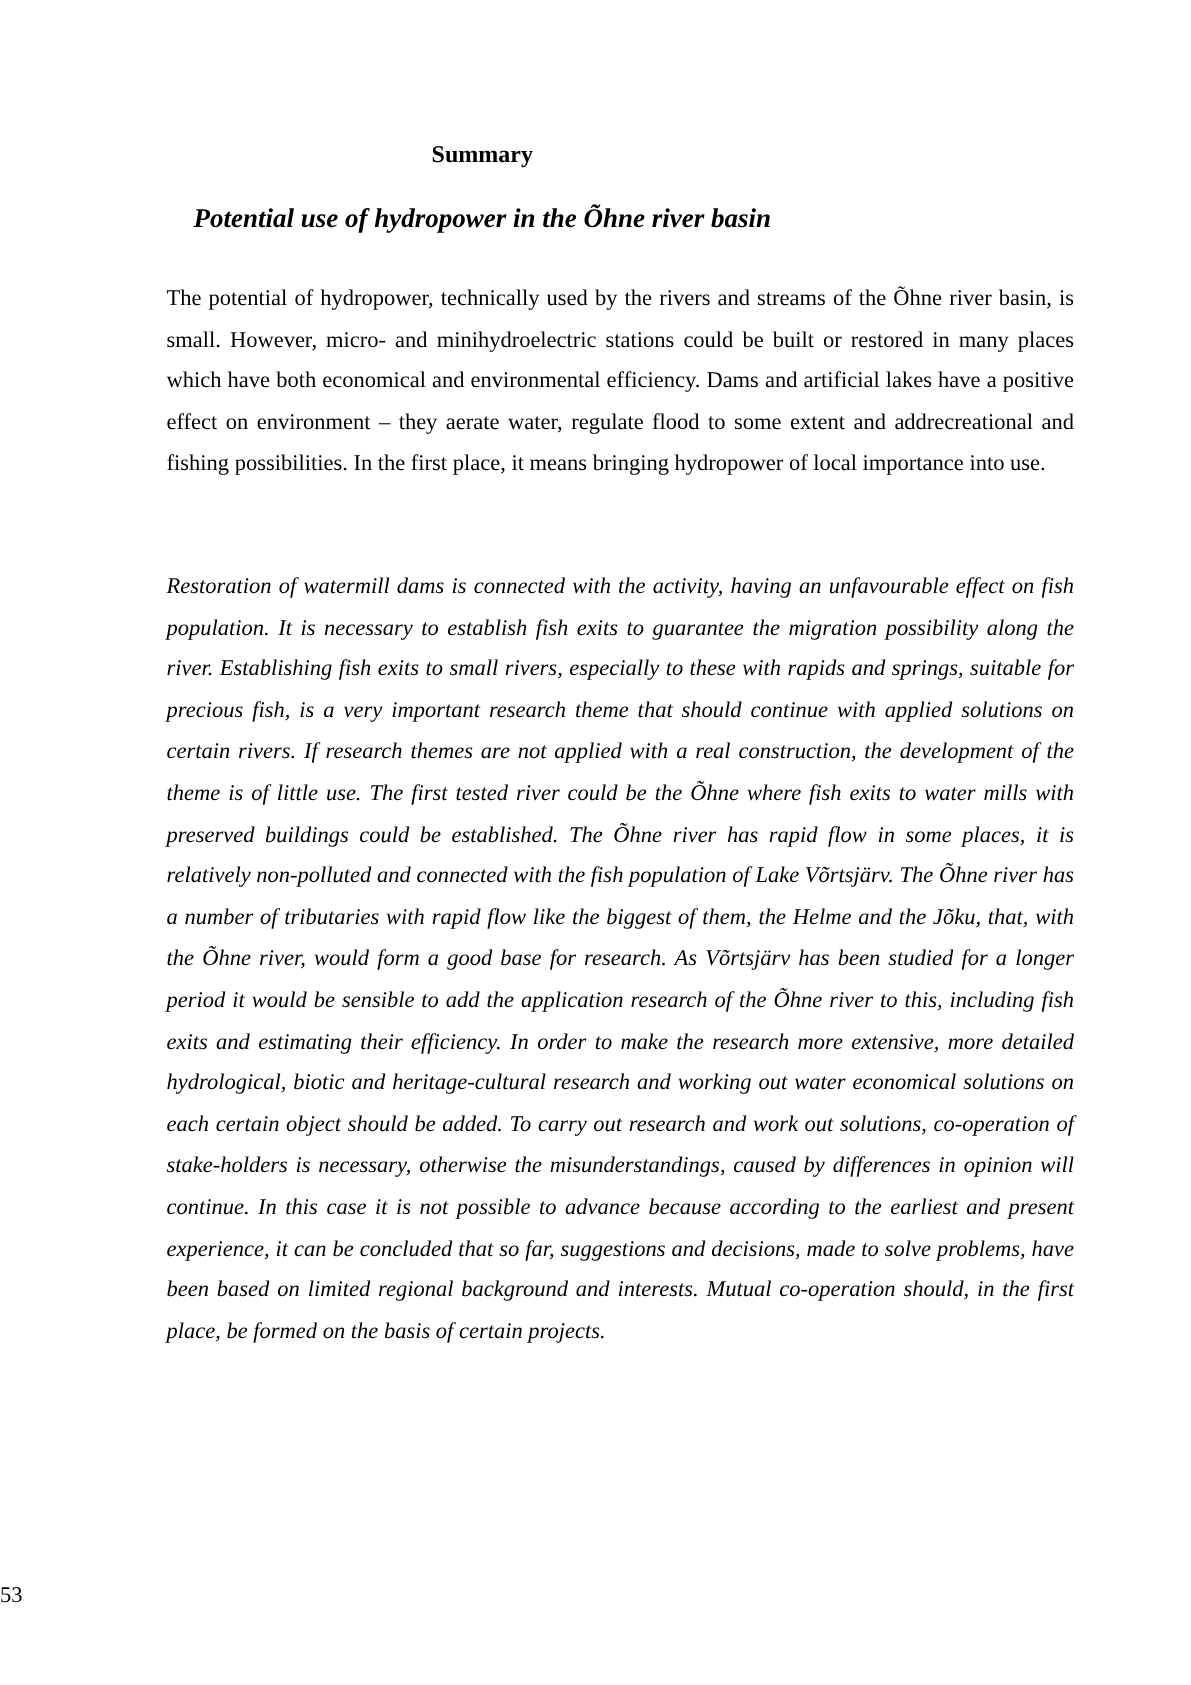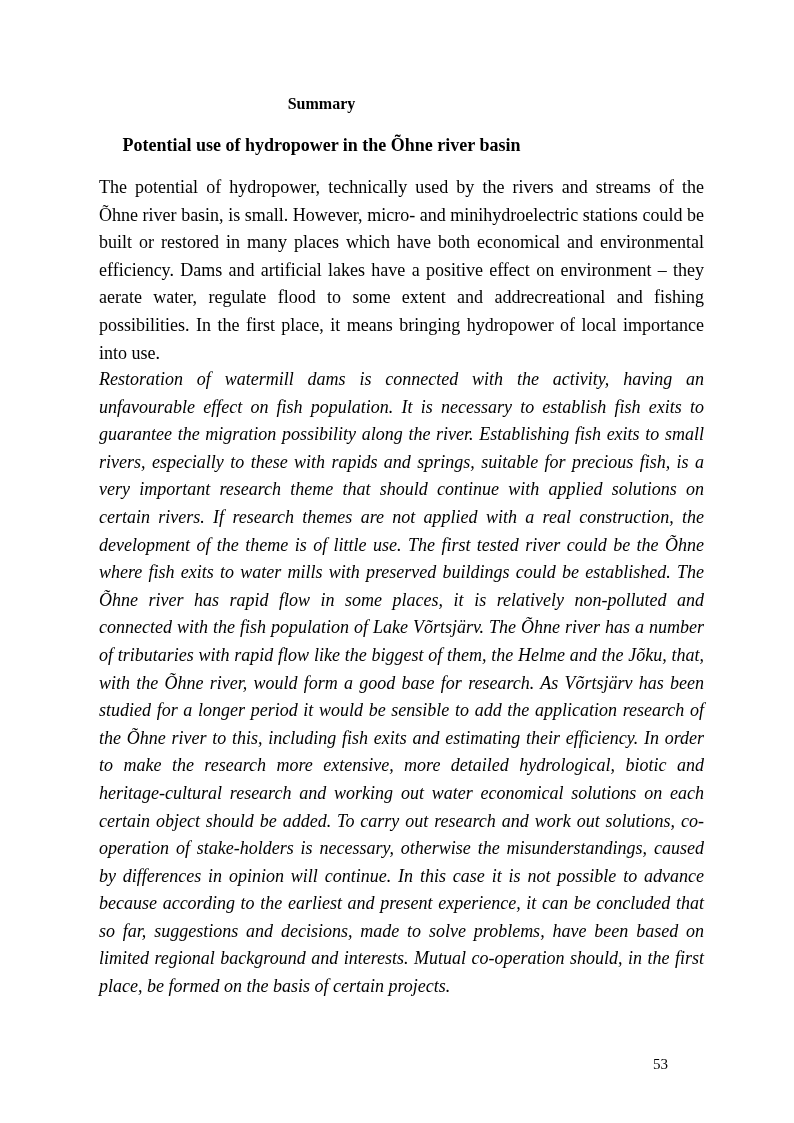--- a/index.html
+++ b/index.html
@@ -1,25 +1,25 @@
 <!DOCTYPE html>
 <html><head>
 <meta charset="utf-8">
 <style>
   html, body { margin: 0; padding: 0; background: #ffffff; }
   body { width: 794px; height: 1123px; position: relative; overflow: hidden;
          font-family: "Liberation Serif", "DejaVu Serif", serif; color: #000; }
   .title { position: absolute; left: 0; width: 643px; text-align: center; font-weight: bold; }
   #t1 { top: 94px; font-size: 16px; line-height: 20px; }
-  #t2 { top: 134px; font-size: 18px; line-height: 22px; }
-  .para { position: absolute; left: 95px; width: 605px; font-size: 18px; line-height: 27.6px;
-          text-align: justify; margin: 4px; }
+  #t2 { top: 134px; font-size: 18px; line-height: 22px; font-style: italic; }
+  .para { position: absolute; left: 95px; width: 605px; font-size: 15px; line-height: 27.6px;
+          text-align: justify; margin: 16px; }
   #p1 { top: 170px; }
   #p2 { top: 362px; font-style: italic; }
-  .pagenum { position: absolute; top: 1056px; left: 0; width: 668px; text-align: right; font-size: 15px; }
+  .pagenum { position: absolute; top: 1056px; left: 0; width: 668px; text-align: left; font-size: 15px; }
 </style>
 </head>
 <body>
 
 <div id="t1" class="title">Summary</div>
 <div id="t2" class="title">Potential use of hydropower in the Õhne river basin</div>
 
 <p id="p1" class="para">The potential of hydropower, technically used by the rivers and streams of the Õhne river basin, is small. However, micro- and minihydroelectric stations could be built or restored in many places which have both economical and environmental efficiency. Dams and artificial lakes have a positive effect on environment – they aerate water, regulate flood to some extent and addrecreational and fishing possibilities. In the first place, it means bringing hydropower of local importance into use.</p>
 <p id="p2" class="para">Restoration of watermill dams is connected with the activity, having an unfavourable effect on fish population. It is necessary to establish fish exits to guarantee the migration possibility along the river. Establishing fish exits to small rivers, especially to these with rapids and springs, suitable for precious fish, is a very important research theme that should continue with applied solutions on certain rivers. If research themes are not applied with a real construction, the development of the theme is of little use. The first tested river could be the Õhne where fish exits to water mills with preserved buildings could be established. The Õhne river has rapid flow in some places, it is relatively non-polluted and connected with the fish population of Lake Võrtsjärv. The Õhne river has a number of tributaries with rapid flow like the biggest of them, the Helme and the Jõku, that, with the Õhne river, would form a good base for research. As Võrtsjärv has been studied for a longer period it would be sensible to add the application research of the Õhne river to this, including fish exits and estimating their efficiency. In order to make the research more extensive, more detailed hydrological, biotic and heritage-cultural research and working out water economical solutions on each certain object should be added. To carry out research and work out solutions, co-operation of stake-holders is necessary, otherwise the misunderstandings, caused by differences in opinion will continue. In this case it is not possible to advance because according to the earliest and present experience, it can be concluded that so far, suggestions and decisions, made to solve problems, have been based on limited regional background and interests. Mutual co-operation should, in the first place, be formed on the basis of certain projects.</p>
 

